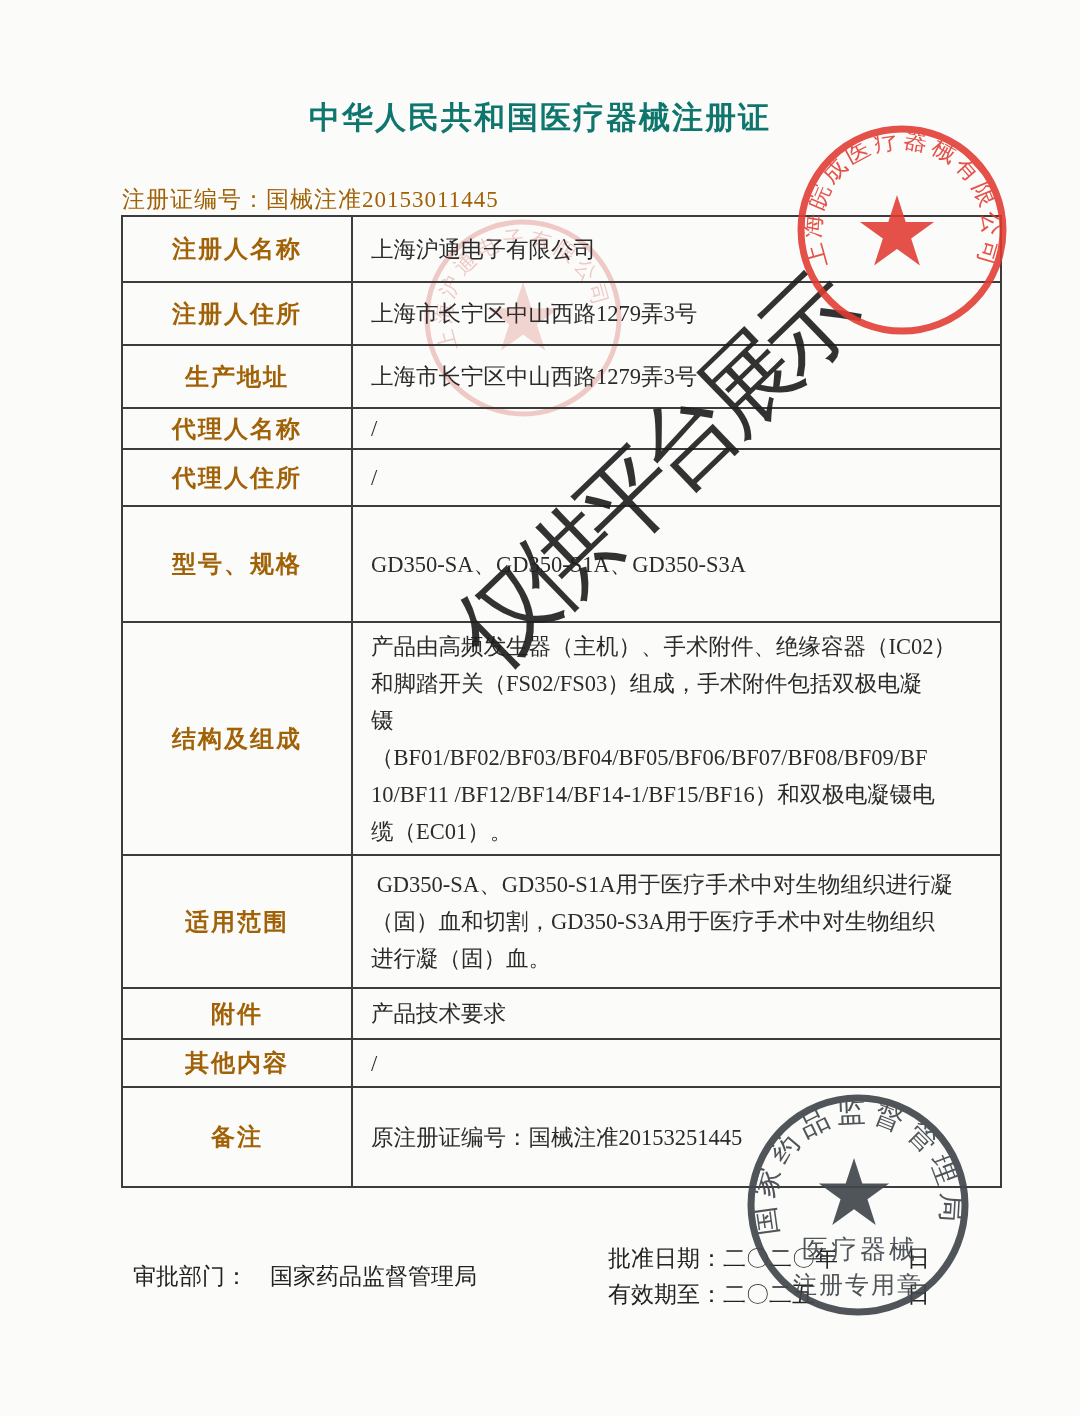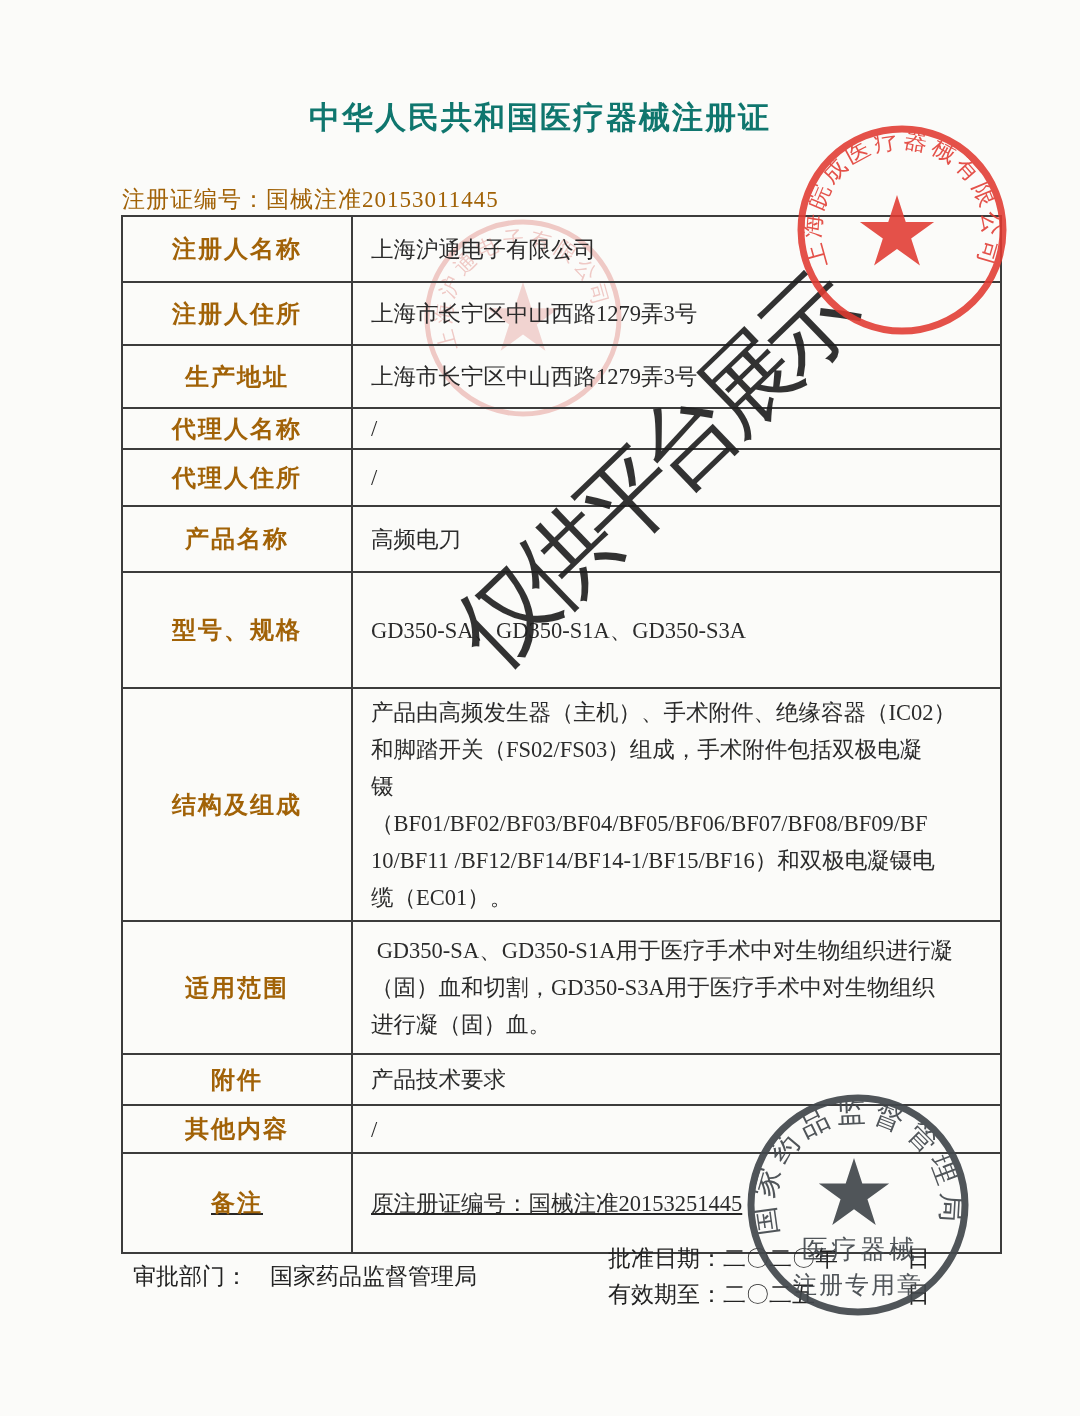--- a/index.html
+++ b/index.html
@@ -101,24 +101,20 @@
     <td class="val">上海市长宁区中山西路1279弄3号</td>
   </tr>
   <tr style="height:30px;border-radius:11px;">
     <td class="lbl">代理人名称</td>
     <td class="val">/</td>
   </tr>
   <tr style="height:57px;">
     <td class="lbl">代理人住所</td>
     <td class="val">/</td>
   </tr>
-  <tr style="height:66px;">
-    <td class="lbl">产品名称</td>
-    <td class="val">高频电刀</td>
-  </tr>
   <tr style="height:116px;">
     <td class="lbl">型号、规格</td>
     <td class="val">GD350-SA、GD350-S1A、GD350-S3A</td>
   </tr>
   <tr style="height:233px;">
     <td class="lbl">结构及组成</td>
     <td class="val">产品由高频发生器（主机）、手术附件、绝缘容器（IC02）
 和脚踏开关（FS02/FS03）组成，手术附件包括双极电凝
 镊
 （BF01/BF02/BF03/BF04/BF05/BF06/BF07/BF08/BF09/BF
@@ -132,21 +128,21 @@
 进行凝（固）血。</td>
   </tr>
   <tr style="height:51px;margin-top:10px;">
     <td class="lbl">附件</td>
     <td class="val">产品技术要求</td>
   </tr>
   <tr style="height:48px;">
     <td class="lbl">其他内容</td>
     <td class="val">/</td>
   </tr>
-  <tr style="height:100px;text-decoration:underline;">
+  <tr style="height:100px;">
     <td class="lbl">备注</td>
     <td class="val">原注册证编号：国械注准20153251445</td>
   </tr>
 </tbody>
   </table>
 
 <div class="footer-line" style="left:133px;top:1261px;">
   <span>审批部门：</span><span class="gap">国家药品监督管理局</span>
 </div>
 <div class="footer-line" style="left:608px;top:1243px;">

